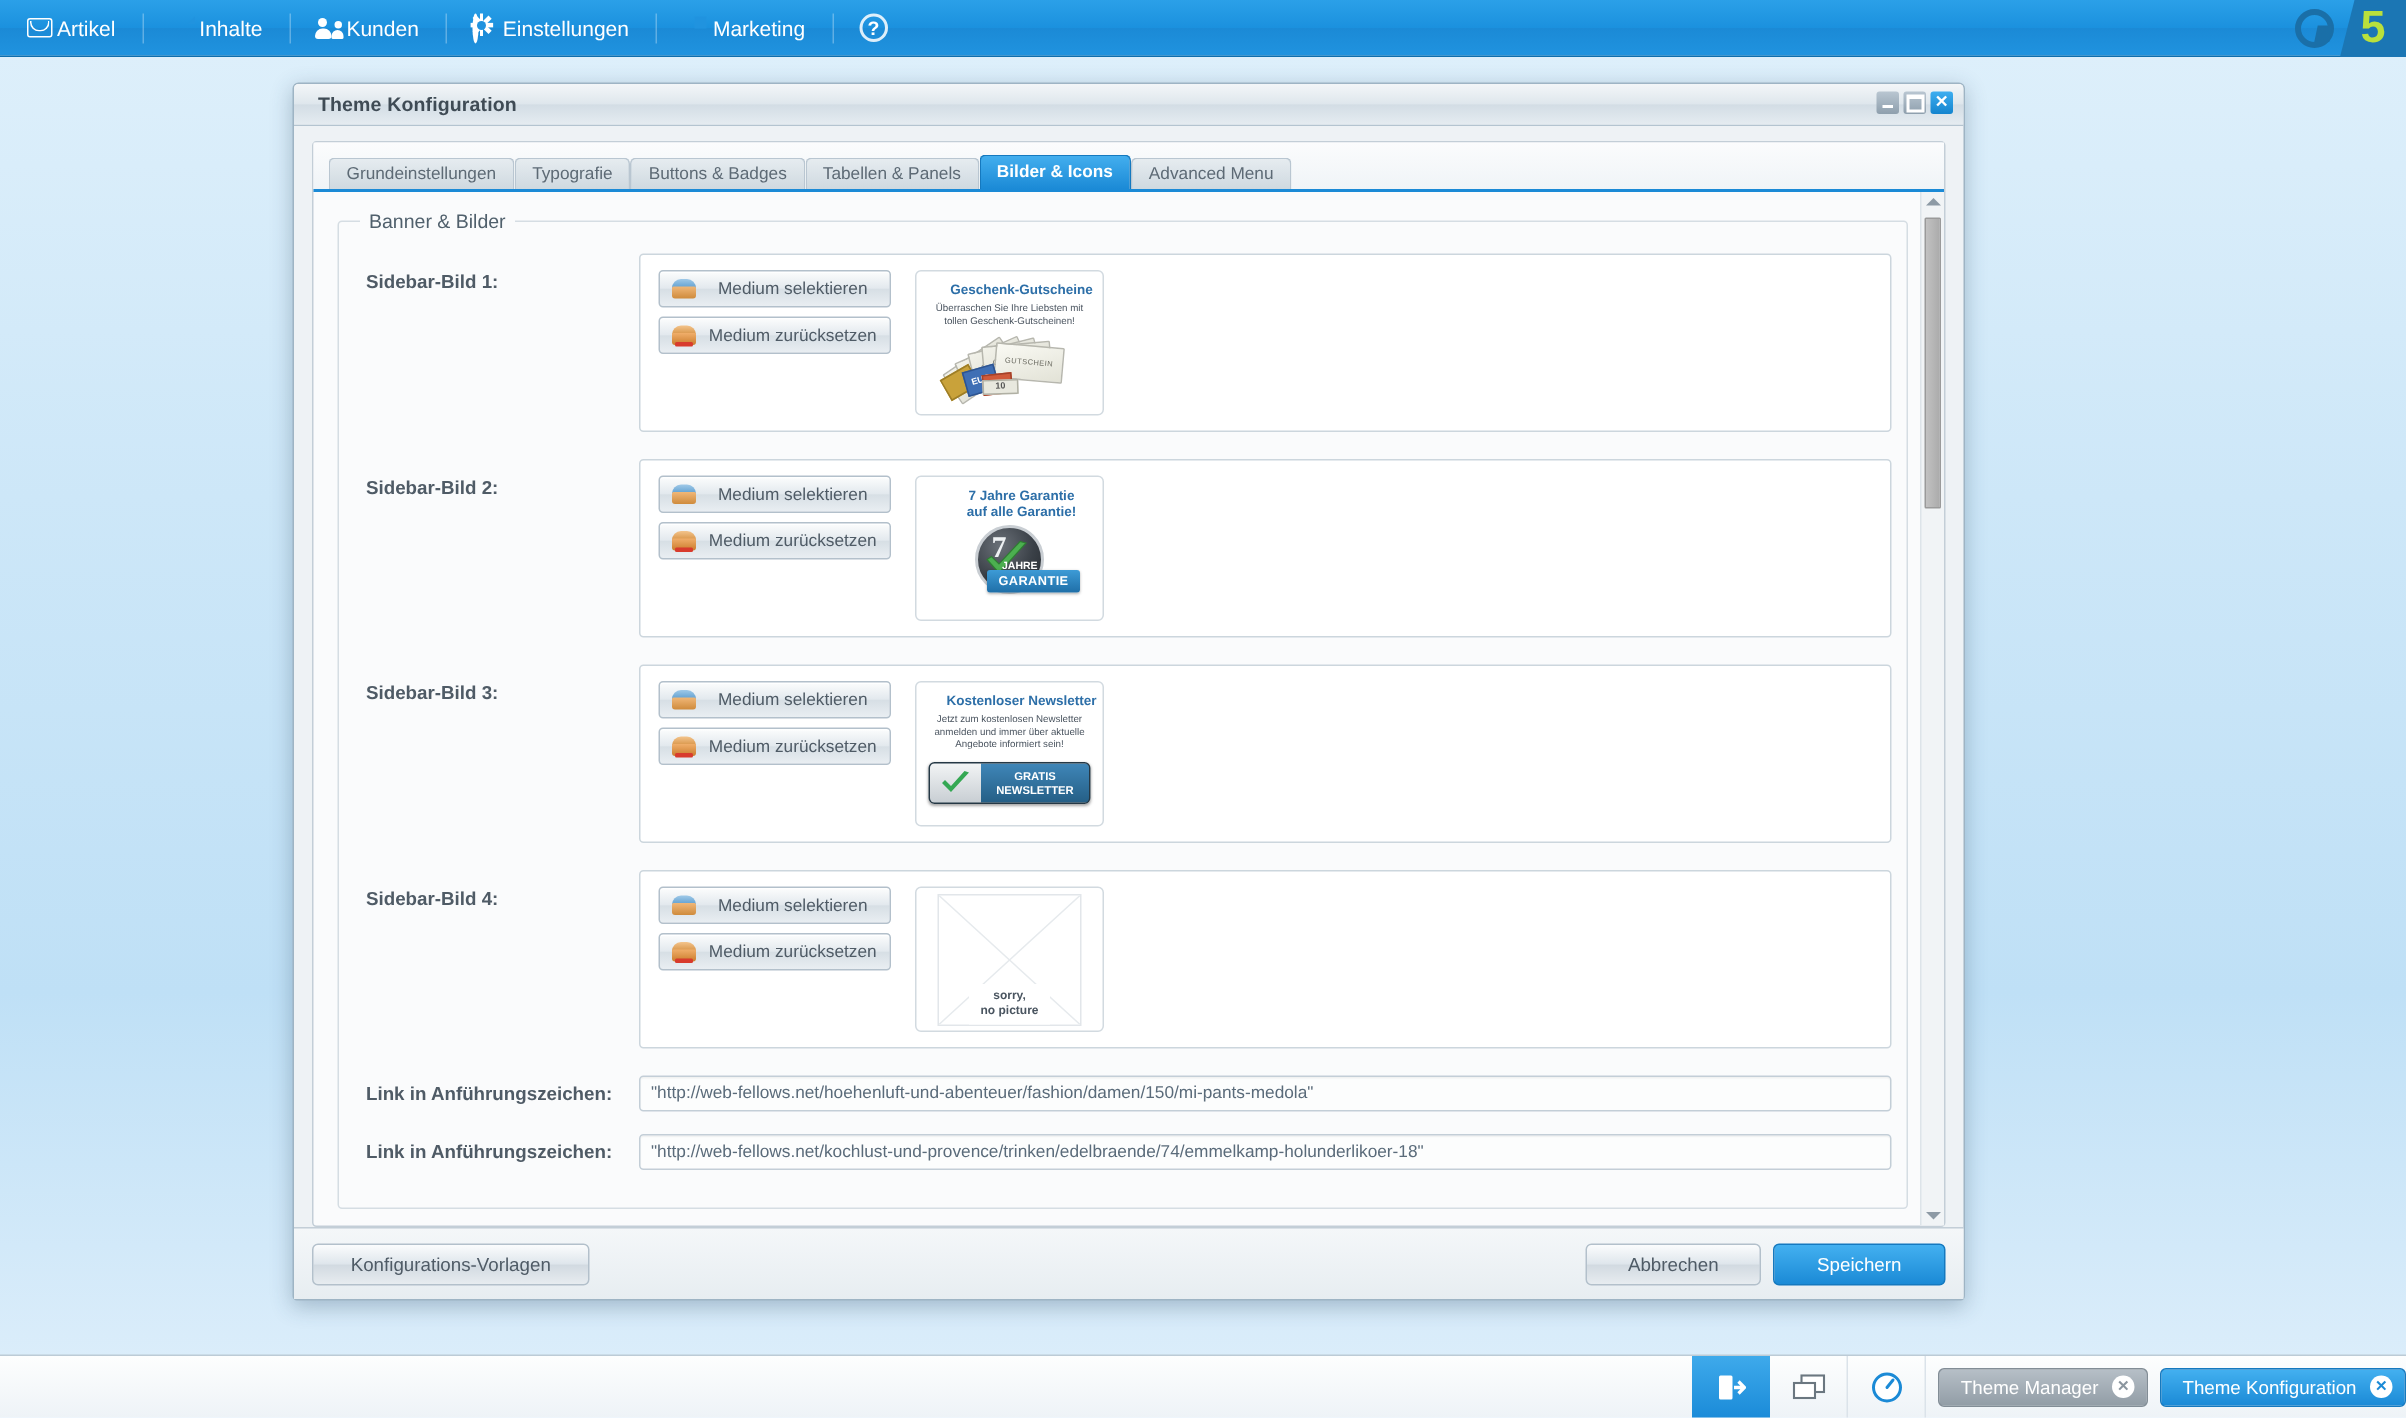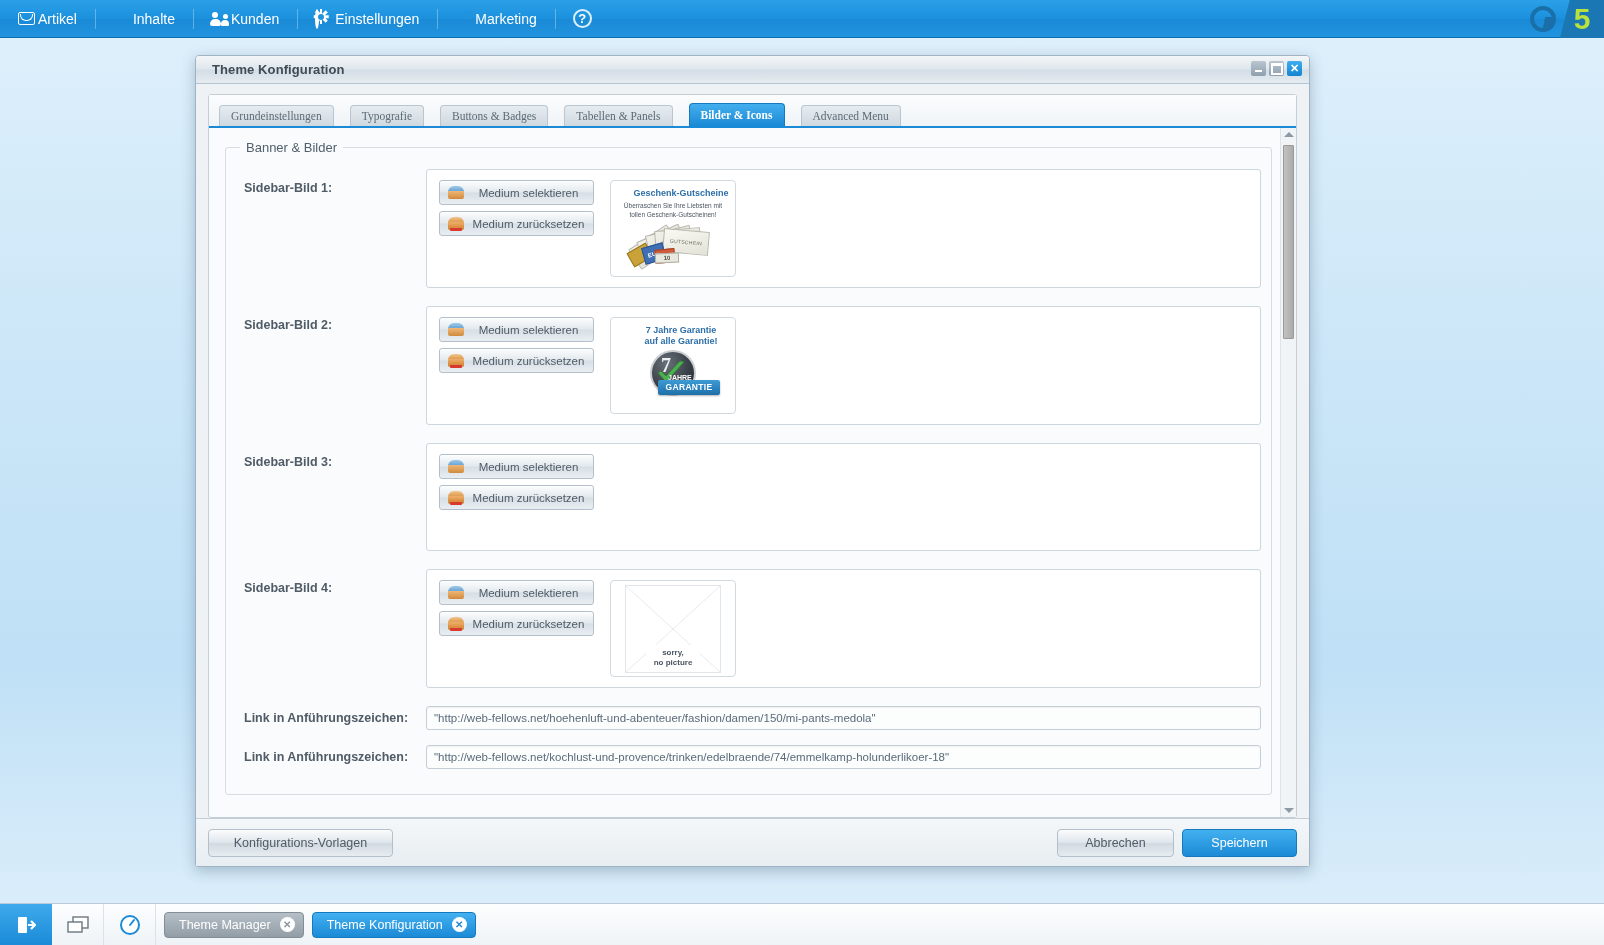--- a/index.html
+++ b/index.html
@@ -185,24 +185,23 @@
     flex: 1 1 auto; min-height: 0;
     background: #fafbfc;
     border: 1px solid #c3ced7;
     border-radius: 3px;
     display: flex; flex-direction: column;
   }
   
   #inner-tabs {
     flex: 0 0 auto;
     padding: 8px 10px 0 10px;
-    display: flex; align-items: flex-end; gap: 16px;
+    display: flex; align-items: flex-end; gap: 0;
     border-bottom: 2px solid #1b8ad6;
     background: linear-gradient(180deg,#fbfcfd 0%,#f0f4f7 100%);
-    font-family: Liberation Serif, serif;
   }
   .itab {
     height: 21px; padding: 0 11px;
     border-radius: 4px 4px 0 0;
     font-size: 11.5px; color: #5d6a75;
     display: flex; align-items: center;
     background: linear-gradient(180deg,#e6ecf0 0%, #cfd9e0 100%);
     border: 1px solid #b9c6d1; border-bottom: 0;
     cursor: pointer;
   }
@@ -439,20 +438,21 @@
   }
   #spacer { flex: 1 1 auto; }
 
   
   #taskbar {
     position: absolute; left: 0; bottom: 0; width: 1604px; height: 42px;
     background: linear-gradient(180deg,#fdfefe 0%,#eef3f7 100%);
     border-top: 1px solid #bccbd6;
     display: flex; align-items: center;
     z-index: 6;
+    justify-content: flex-end;
   }
   #tb-logout {
     width: 52px; height: 42px; flex: 0 0 auto;
     background: linear-gradient(180deg,#3eaaeb 0%,#1a8ad8 100%);
     display: flex; align-items: center; justify-content: center;
     cursor: pointer;
   }
   .tb-ico-cell {
     width: 52px; height: 42px; flex: 0 0 auto;
     display: flex; align-items: center; justify-content: center;
@@ -642,20 +642,35 @@
                     <span class="lbl">Medium selektieren</span>
                   </div>
                   <div class="mbtn">
                     <span class="boxico res">
                         <span class="lid"></span>
                         <span class="base"></span>
                       </span>
                     <span class="lbl">Medium zurücksetzen</span>
                   </div>
                 </div>
+                <div class="preview">
+                  <div class="pv-title">Kostenloser Newsletter</div>
+                  <div class="pv-sub">Jetzt zum kostenlosen Newsletter anmelden und immer über aktuelle Angebote informiert sein!</div>
+                  <div class="nlbtn">
+                    <div class="chk">
+                      <svg width="20" height="16" viewBox="0 0 20 16">
+                        <path d="M1 8 L7 14 L19 1 L16 0 L7 10 L3 6 Z" fill="#34a853"></path>
+                      </svg>
+                    </div>
+                    <div class="txt">
+                      <span>GRATIS</span>
+                      <span>NEWSLETTER</span>
+                    </div>
+                  </div>
+                </div>
               </div>
             </div>
 
             <div class="row">
               <div class="rowlabel">Sidebar-Bild 4:</div>
               <div class="mediabox">
                 <div class="btncol">
                   <div class="mbtn">
                     <span class="boxico sel">
                         <span class="lid"></span>

